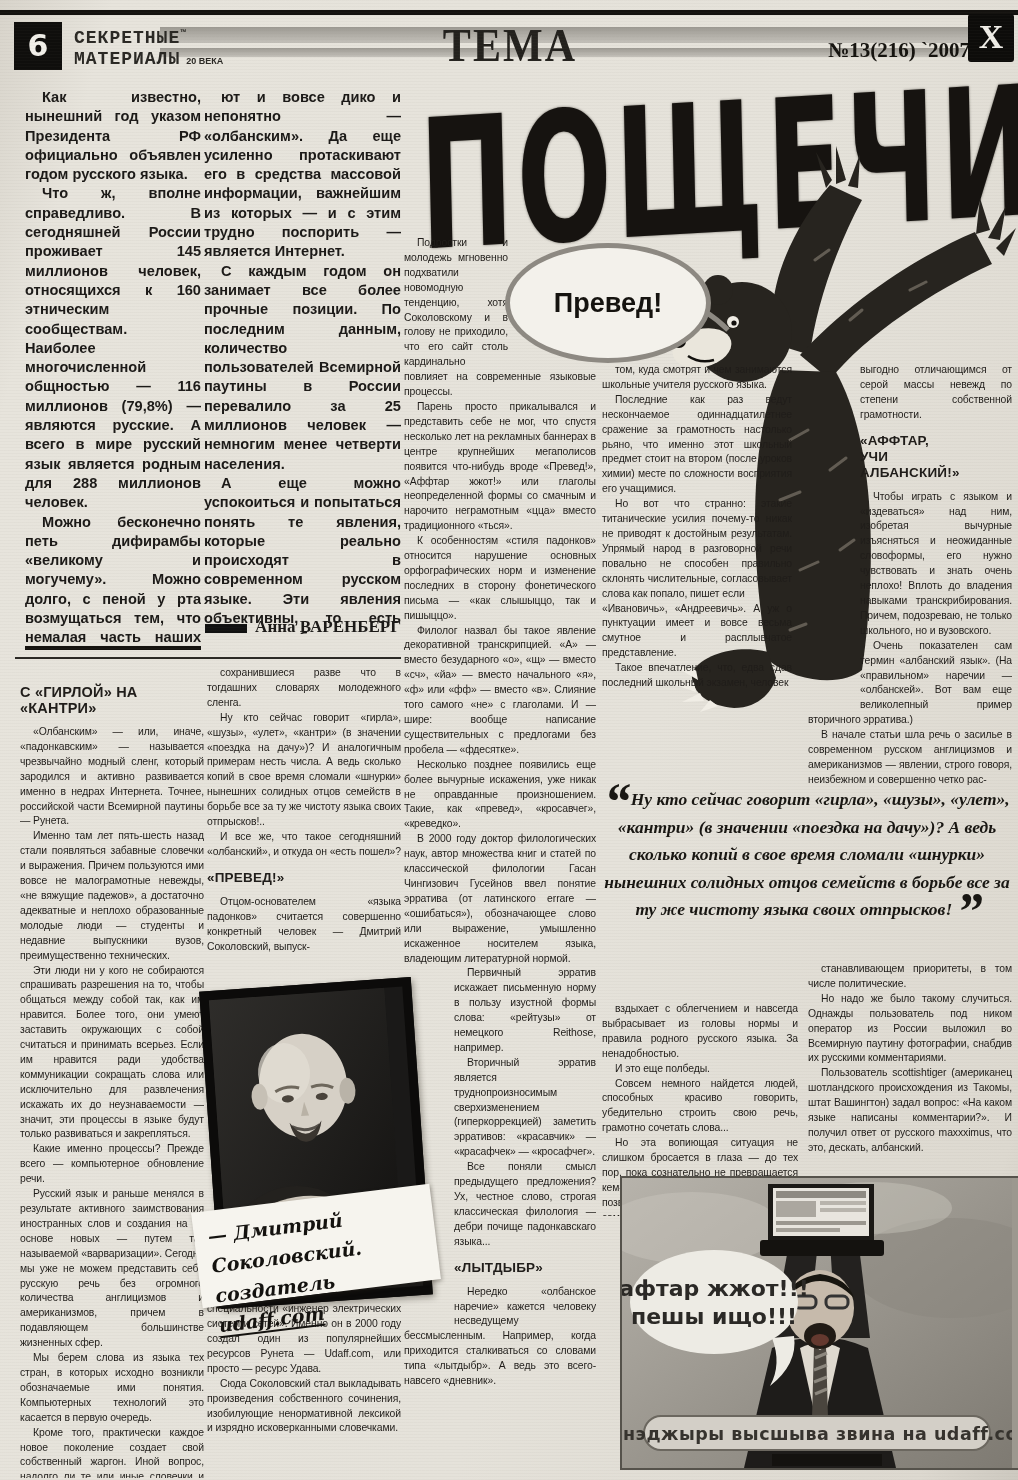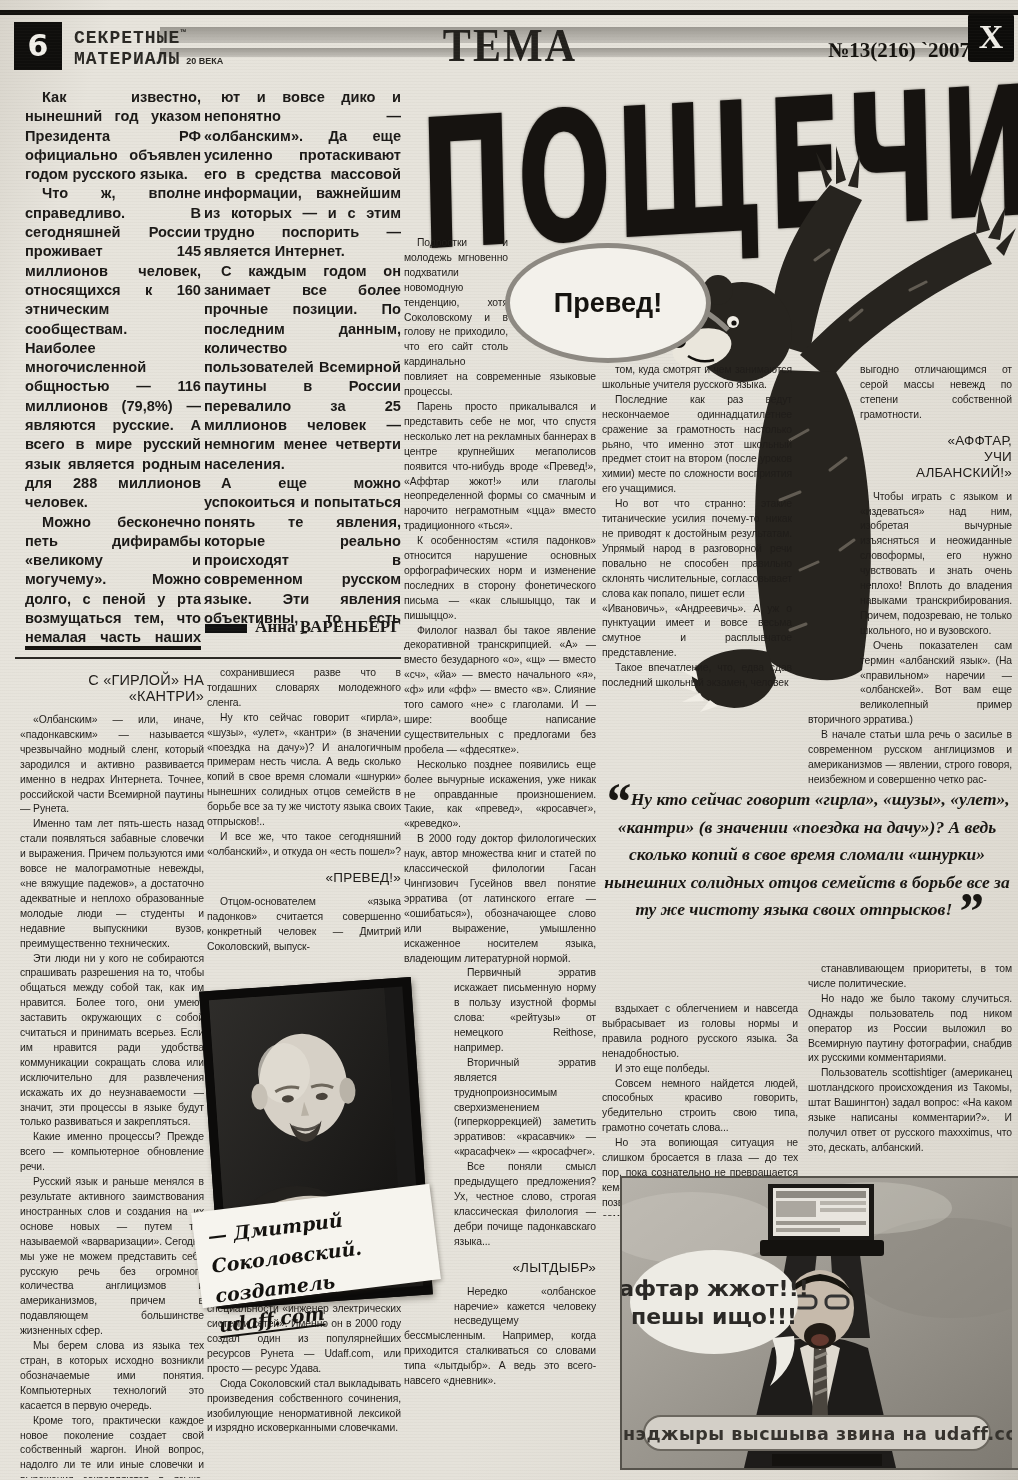--- a/index.html
+++ b/index.html
@@ -35,24 +35,24 @@
   .lead-col p{margin:0;text-indent:17px;}
   .col1{left:25px;top:88px;width:176px;height:556px;}
   .col2{left:204px;top:88px;width:197px;height:546px;}
   .byline{left:204px;top:616px;width:197px;text-align:right;font:bold 17px/22px "Liberation Serif",serif;}
   .byline .bar{display:inline-block;width:42px;height:9px;background:#111;margin-right:8px;vertical-align:middle;}
   .rule1{left:25px;top:646px;width:176px;height:4px;background:#15130f;}
   .rule2{left:15px;top:657px;width:386px;height:2px;background:#2a2824;}
   
   .bodycol{font-size:10.4px;line-height:14.9px;text-align:justify;overflow:hidden;letter-spacing:-.1px;color:#201d1a;z-index:3;}
   .bodycol p{margin:0;text-indent:13px;}
-  .colh{font-weight:normal;text-align:right;font-size:13.5px;line-height:16px;letter-spacing:.2px;
+  .colh{font-weight:bold;text-align:left;font-size:13.5px;line-height:16px;letter-spacing:.2px;
     margin:10px 0 9px;text-indent:0!important;}
   .colA{left:20px;top:666px;width:184px;height:812px;}
-  .colA .colh{margin-top:6px;font-size:14.5px;}
+  .colA .colh{margin-top:18px;font-size:14.5px;}
   .colB{left:207px;top:666px;width:194px;height:812px;}
   .col3{left:404px;top:236px;width:192px;height:1240px;}
   .col4top{left:602px;top:363px;width:190px;height:422px;}
   .col4bot{left:602px;top:962px;width:196px;height:214px;margin-top:40px;}
   .col5top{left:808px;top:363px;width:204px;height:422px;}
   .col5bot{left:808px;top:962px;width:204px;height:214px;}
   .narrow{width:100px;}
   .spacer-r{float:right;width:88px;height:128px;}
   .spacer-photo-col3{float:left;width:50px;height:362px;}
   .spacer-bear-col5{float:left;width:52px;height:350px;}
@@ -215,21 +215,21 @@
         <p>Последние как раз ведут нескончаемое одиннадцатилетнее сражение за грамотность настолько рьяно, что именно этот школьный предмет стоит на втором (после уроков химии) месте по сложности восприятия его учащимися.</p>
         <p>Но вот что странно: этакие титанические усилия почему-то никак не приводят к достойным результатам. Упрямый народ в разговорной речи повально не способен правильно склонять числительные, согласовывает слова как попало, пишет если</p>
       </div>
     <p style="text-indent:0">«Ивановичь», «Андреевичь». А уж о пунктуации имеет и вовсе весьма смутное и расплывчатое представление.</p>
     <p>Такое впечатление, что, едва сдав последний школьный экзамен, человек</p>
   </div>
 
   <div class="abs bodycol col4bot">
       <p>вздыхает с облегчением и навсегда выбрасывает из головы нормы и правила родного русского языка. За ненадобностью.</p>
       <p>И это еще полбеды.</p>
-      <p>Совсем немного найдется людей, способных красиво говорить, убедительно строить свою типа, грамотно сочетать слова...</p>
+      <p>Совсем немного найдется людей, способных красиво говорить, убедительно строить свою речь, грамотно сочетать слова...</p>
       <p>Но эта вопиющая ситуация не слишком бросается в глаза — до тех пор, пока сознательно не превращается кем-то в полнейший гротеск. Кем-то — позволю заметить и допустить, — на самом деле</p>
     </div>
 
   <div class="abs bodycol col5top">
     <div class="spacer-bear-col5"></div>
     <p style="text-indent:0">выгодно отличающимся от серой массы невежд по степени собственной грамотности.</p>
     <div class="colh">
       <div>«АФФТАР,</div>
       <div>УЧИ</div>
       <div>АЛБАНСКИЙ!»</div>

